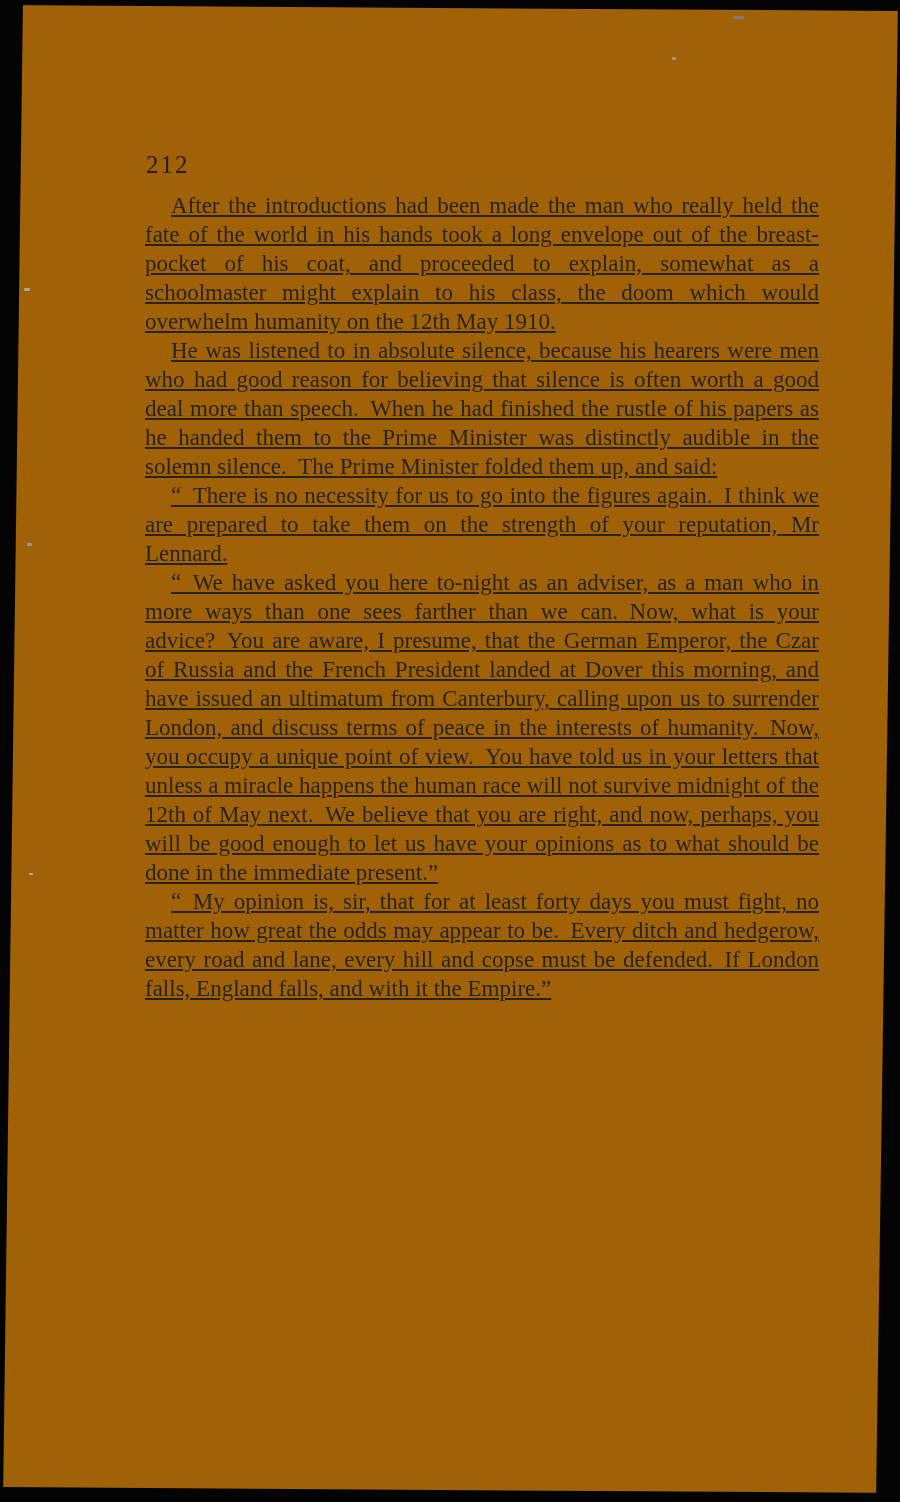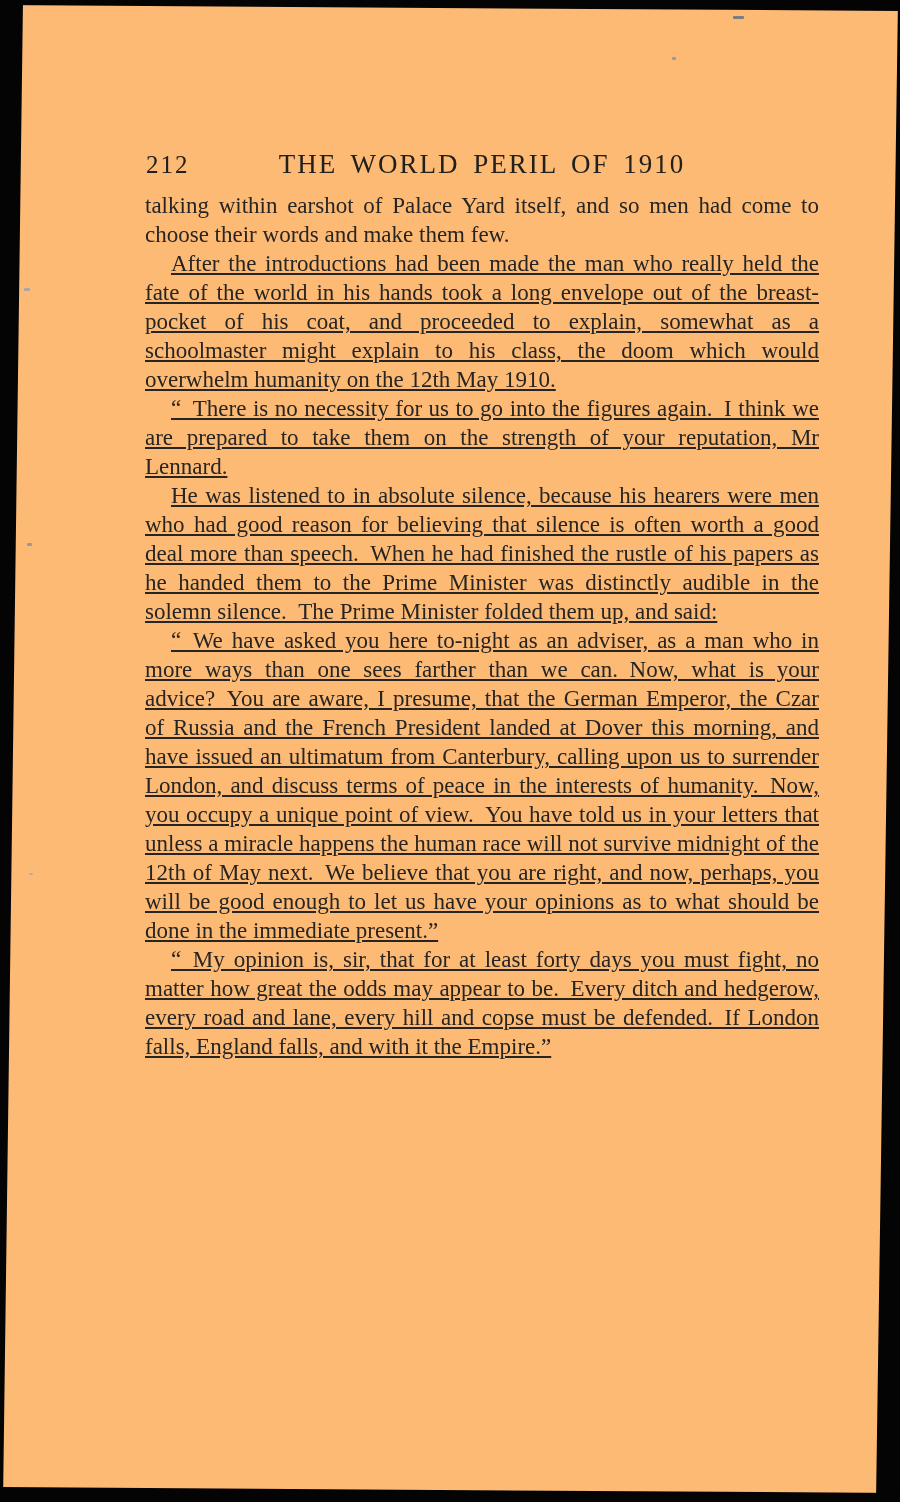--- a/index.html
+++ b/index.html
@@ -1,20 +1,20 @@
 <!DOCTYPE html>
 <html><head>
 <meta charset="utf-8">
 <style>
   html, body { margin: 0; padding: 0; background: #000; }
   .scan {
     position: relative;
     width: 900px;
     height: 1502px;
-    background: #fdba74;
+    background: #a16207;
     overflow: hidden;
     font-family: "Liberation Serif", "DejaVu Serif", serif;
   }
   
   .border { position: absolute; left: 0; top: 0; width: 900px; height: 1502px; background: #040404; pointer-events: none; }
   .border.top    { clip-path: polygon(0 0, 900px 0, 900px 11px, 0 5px); }
   .border.left   { clip-path: polygon(0 0, 23px 0, 3px 1502px, 0 1502px); }
   .border.right  { clip-path: polygon(898px 0, 900px 0, 900px 1502px, 876px 1502px); }
   .border.bottom { clip-path: polygon(0 1487px, 900px 1493px, 900px 1502px, 0 1502px); }
 
@@ -71,25 +71,23 @@
   <div class="border bottom"></div>
 
   <div class="speck s1"></div>
   <div class="speck s2"></div>
   <div class="speck s3"></div>
   <div class="speck s4"></div>
   <div class="speck s5"></div>
 
   <header class="pagehead">
     <span class="pagenum">212</span>
-    <span class="runtitle">THE WORLD PERIL OF 1910</span>
   </header>
 
   <main class="bodytext">
-    <p class="para">talking within earshot of Palace Yard itself, and so men had come to choose their words and make them few.</p>
     <p class="para indent">After the introductions had been made the man who really held the fate of the world in his hands took a long envelope out of the breast-pocket of his coat, and proceeded to explain, somewhat as a schoolmaster might explain to his class, the doom which would overwhelm humanity on the 12th May 1910.</p>
+    <p class="para indent">He was listened to in absolute silence, because his hearers were men who had good reason for believing that silence is often worth a good deal more than speech. When he had finished the rustle of his papers as he handed them to the Prime Minister was distinctly audible in the solemn silence. The Prime Minister folded them up, and said:</p>
     <p class="para indent">“ There is no necessity for us to go into the figures again. I think we are prepared to take them on the strength of your reputation, Mr Lennard.</p>
-    <p class="para indent">He was listened to in absolute silence, because his hearers were men who had good reason for believing that silence is often worth a good deal more than speech. When he had finished the rustle of his papers as he handed them to the Prime Minister was distinctly audible in the solemn silence. The Prime Minister folded them up, and said:</p>
     <p class="para indent">“ We have asked you here to-night as an adviser, as a man who in more ways than one sees farther than we can. Now, what is your advice? You are aware, I presume, that the German Emperor, the Czar of Russia and the French President landed at Dover this morning, and have issued an ultimatum from Canterbury, calling upon us to surrender London, and discuss terms of peace in the interests of humanity. Now, you occupy a unique point of view. You have told us in your letters that unless a miracle happens the human race will not survive midnight of the 12th of May next. We believe that you are right, and now, perhaps, you will be good enough to let us have your opinions as to what should be done in the immediate present.”</p>
     <p class="para indent">“ My opinion is, sir, that for at least forty days you must fight, no matter how great the odds may appear to be. Every ditch and hedgerow, every road and lane, every hill and copse must be defended. If London falls, England falls, and with it the Empire.”</p>
   </main>
 
 </div>
 
 </body></html>

